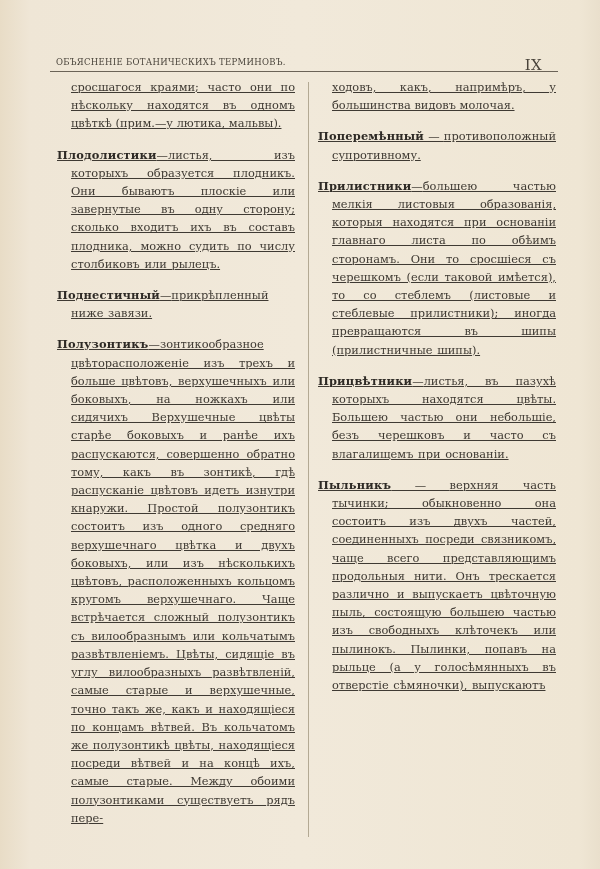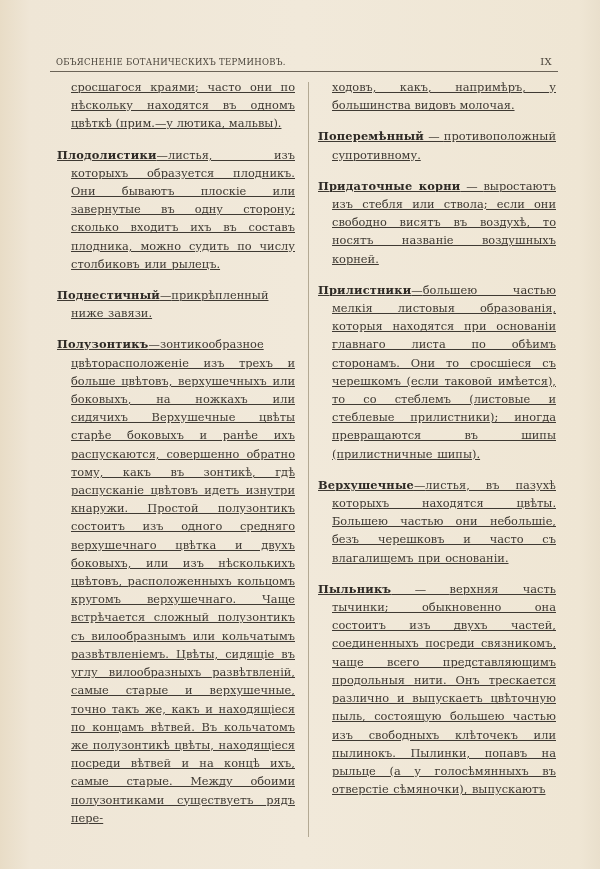--- a/index.html
+++ b/index.html
@@ -9,21 +9,21 @@
     background-image: linear-gradient(90deg, #e8dcc6 0px, #efe6d6 30px, #f1e9da 300px, #efe6d4 580px, #e9dfcc 600px);
     font-family: "DejaVu Serif", "Liberation Serif", serif;
     color: #3f3a33;
     position: relative;
   }
   .header {
     position: absolute; left: 56px; top: 57px; width: 500px; height: 14px;
     font-size: 8.5px; letter-spacing: 0.3px; color: #4a443b;
   }
   .header .title { position: absolute; left: 0; width: 100%; top: 0; }
-  .header .pageno { position: absolute; right: 4px; top: -1px; font-size: 10px; }
+  .header .pageno { position: absolute; right: 14px; top: -1px; font-size: 15px; }
   .rule { position: absolute; left: 50px; top: 71px; width: 508px; height: 1px; background: #6b6357; }
   .divider { position: absolute; left: 308px; top: 82px; width: 1px; height: 755px; background: #b3a993; }
   .col { position: absolute; top: 78px; font-size: 11.4px; line-height: 18.2px; text-align: justify; }
   .col.left { left: 57px; width: 238px; }
   .col.right { left: 318px; width: 238px; top: 78px; }
   .entry { margin: 0 0 13px 0; padding-left: 14px; text-indent: -14px; text-decoration: underline; }
   .entry.cont { padding-left: 14px; text-indent: 0; }
   .term { font-weight: bold; color: #2e2a25; letter-spacing: 0.2px; }
   .body-text { word-spacing: 1px; }
 </style>
@@ -51,24 +51,21 @@
   </p>
 </div>
 
 <div class="col right">
   <p class="entry cont">ходовъ, какъ, напримѣръ, у большинства видовъ молочая.</p>
 
   <p class="entry">
     <span class="term">Поперемѣнный</span><span> — </span><span class="body-text">противоположный супротивному.</span>
   </p>
   <p class="entry">
-    <span class="term">Придаточные корни</span><span> — </span><span class="body-text">выростаютъ изъ стебля или ствола; если они свободно висятъ въ воздухѣ, то носятъ названіе воздушныхъ корней.</span>
-  </p>
-  <p class="entry">
     <span class="term">Прилистники</span><span>—</span><span class="body-text">большею частью мелкія листовыя образованія, которыя находятся при основаніи главнаго листа по обѣимъ сторонамъ. Они то сросшіеся съ черешкомъ (если таковой имѣется), то со стеблемъ (листовые и стеблевые прилистники); иногда превращаются въ шипы (прилистничные шипы).</span>
   </p>
   <p class="entry">
-    <span class="term">Верхушечные</span><span>—</span><span class="body-text">листья, въ пазухѣ которыхъ находятся цвѣты. Большею частью они небольшіе, безъ черешковъ и часто съ влагалищемъ при основаніи.</span>
+    <span class="term">Прицвѣтники</span><span>—</span><span class="body-text">листья, въ пазухѣ которыхъ находятся цвѣты. Большею частью они небольшіе, безъ черешковъ и часто съ влагалищемъ при основаніи.</span>
   </p>
   <p class="entry">
     <span class="term">Пыльникъ</span><span> — </span><span class="body-text">верхняя часть тычинки; обыкновенно она состоитъ изъ двухъ частей, соединенныхъ посреди связникомъ, чаще всего представляющимъ продольныя нити. Онъ трескается различно и выпускаетъ цвѣточную пыль, состоящую большею частью изъ свободныхъ клѣточекъ или пылинокъ. Пылинки, попавъ на рыльце (а у голосѣмянныхъ въ отверстіе сѣмяночки), выпускаютъ</span>
   </p>
 </div>
 
 </body></html>

